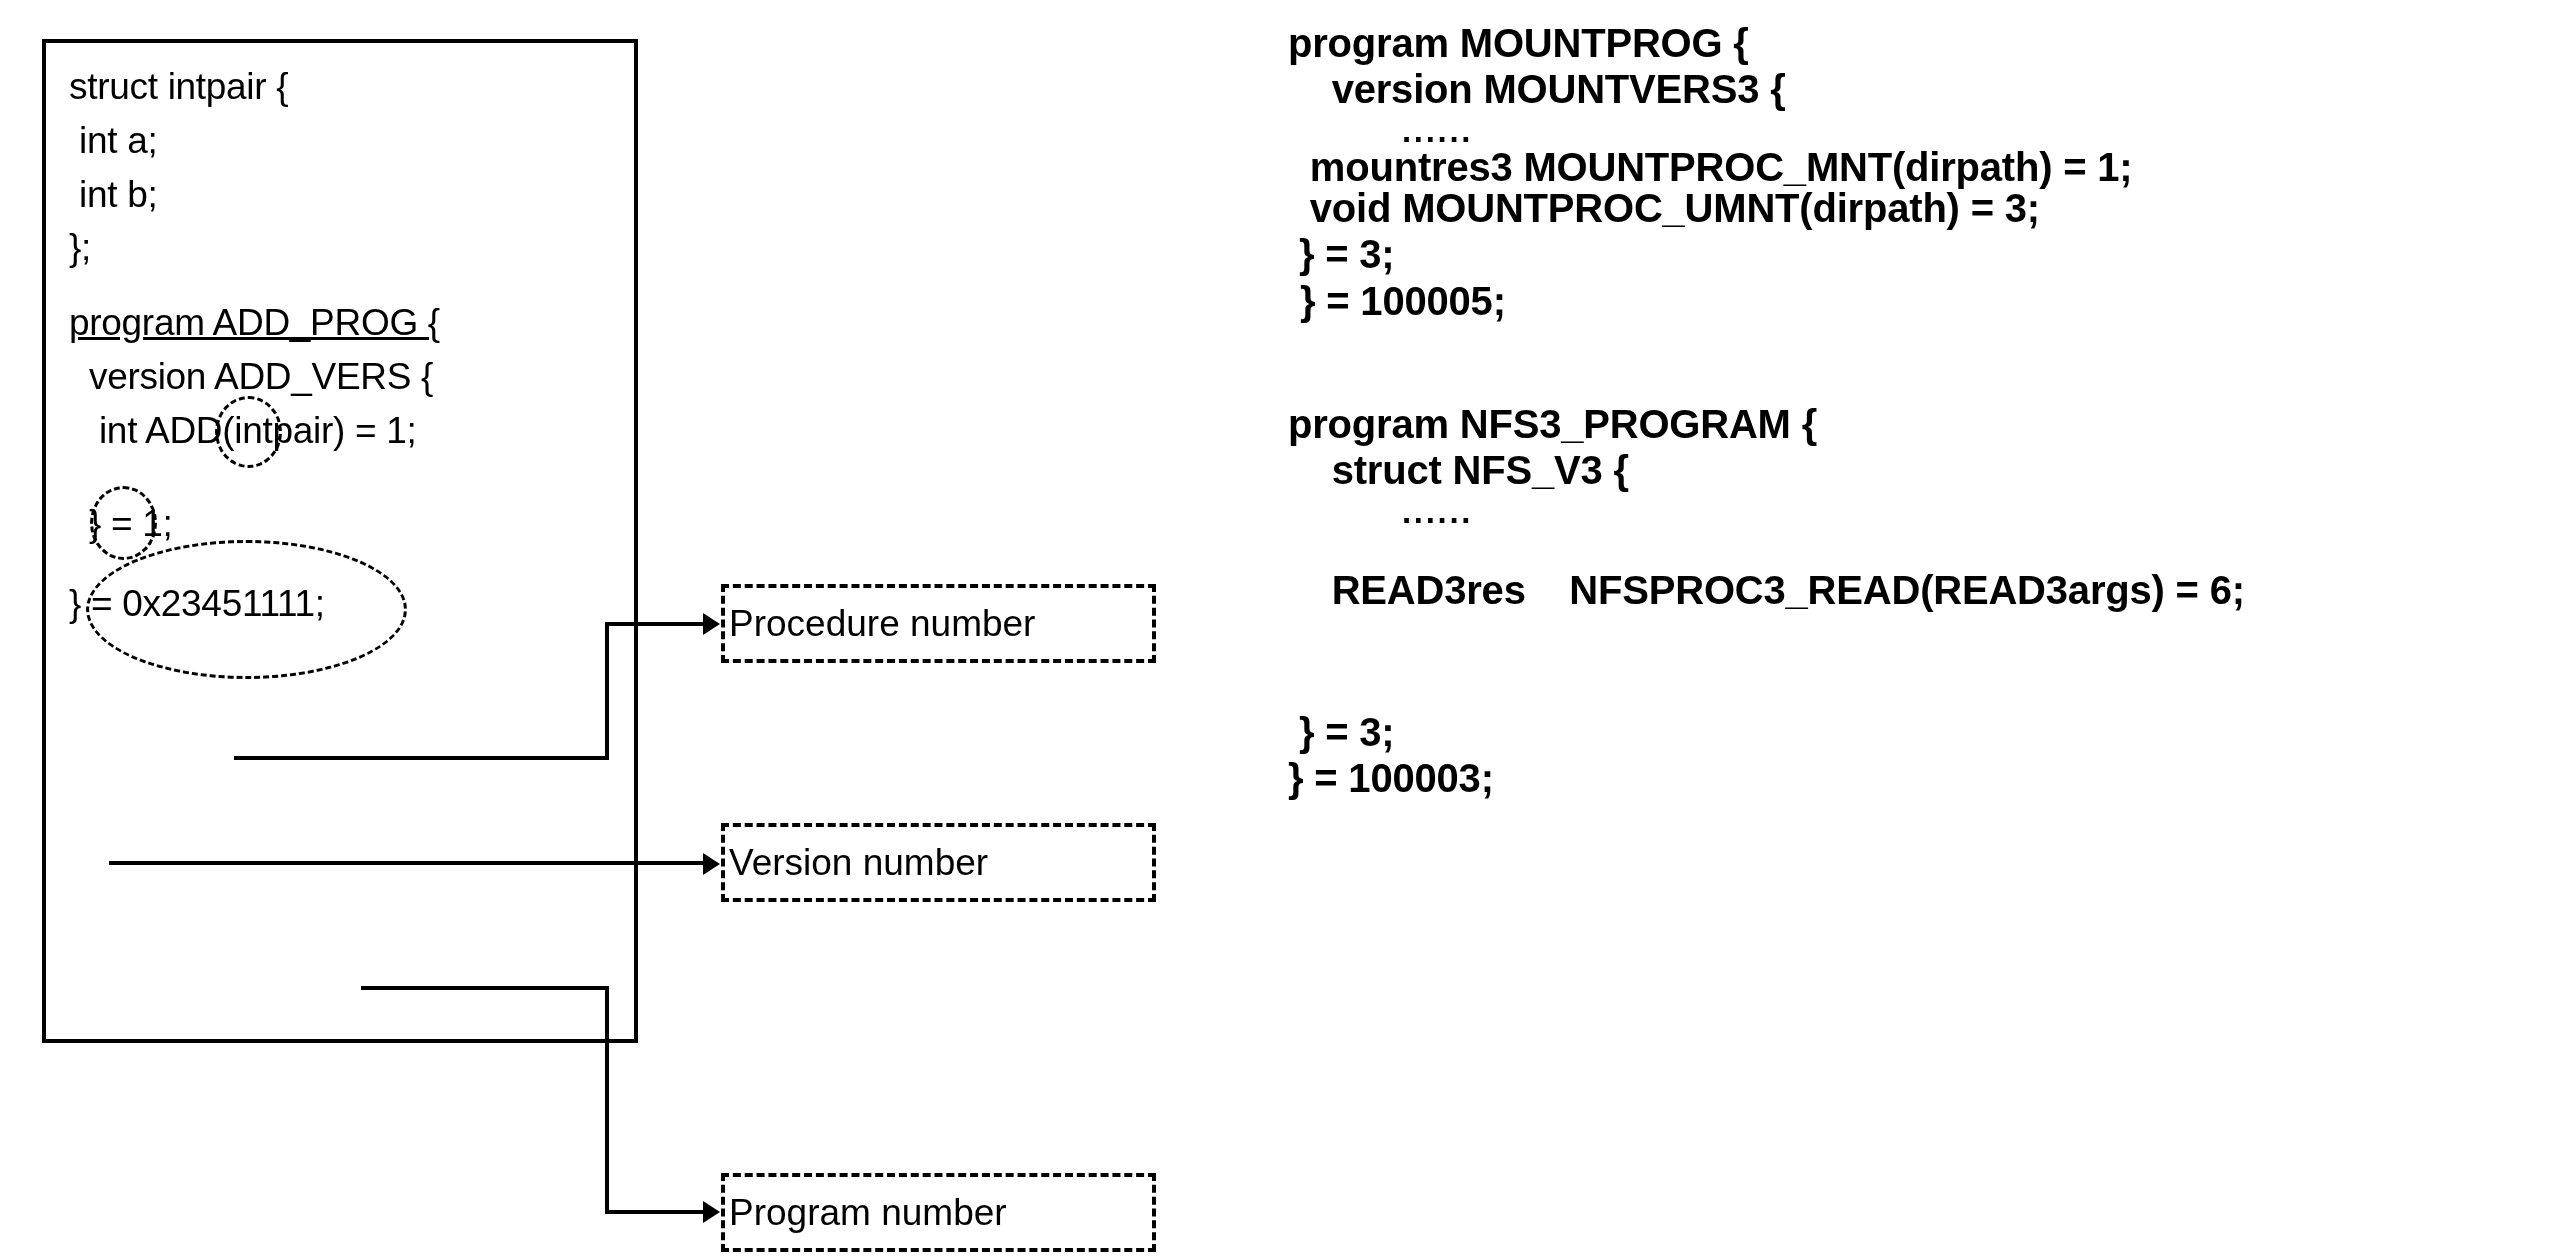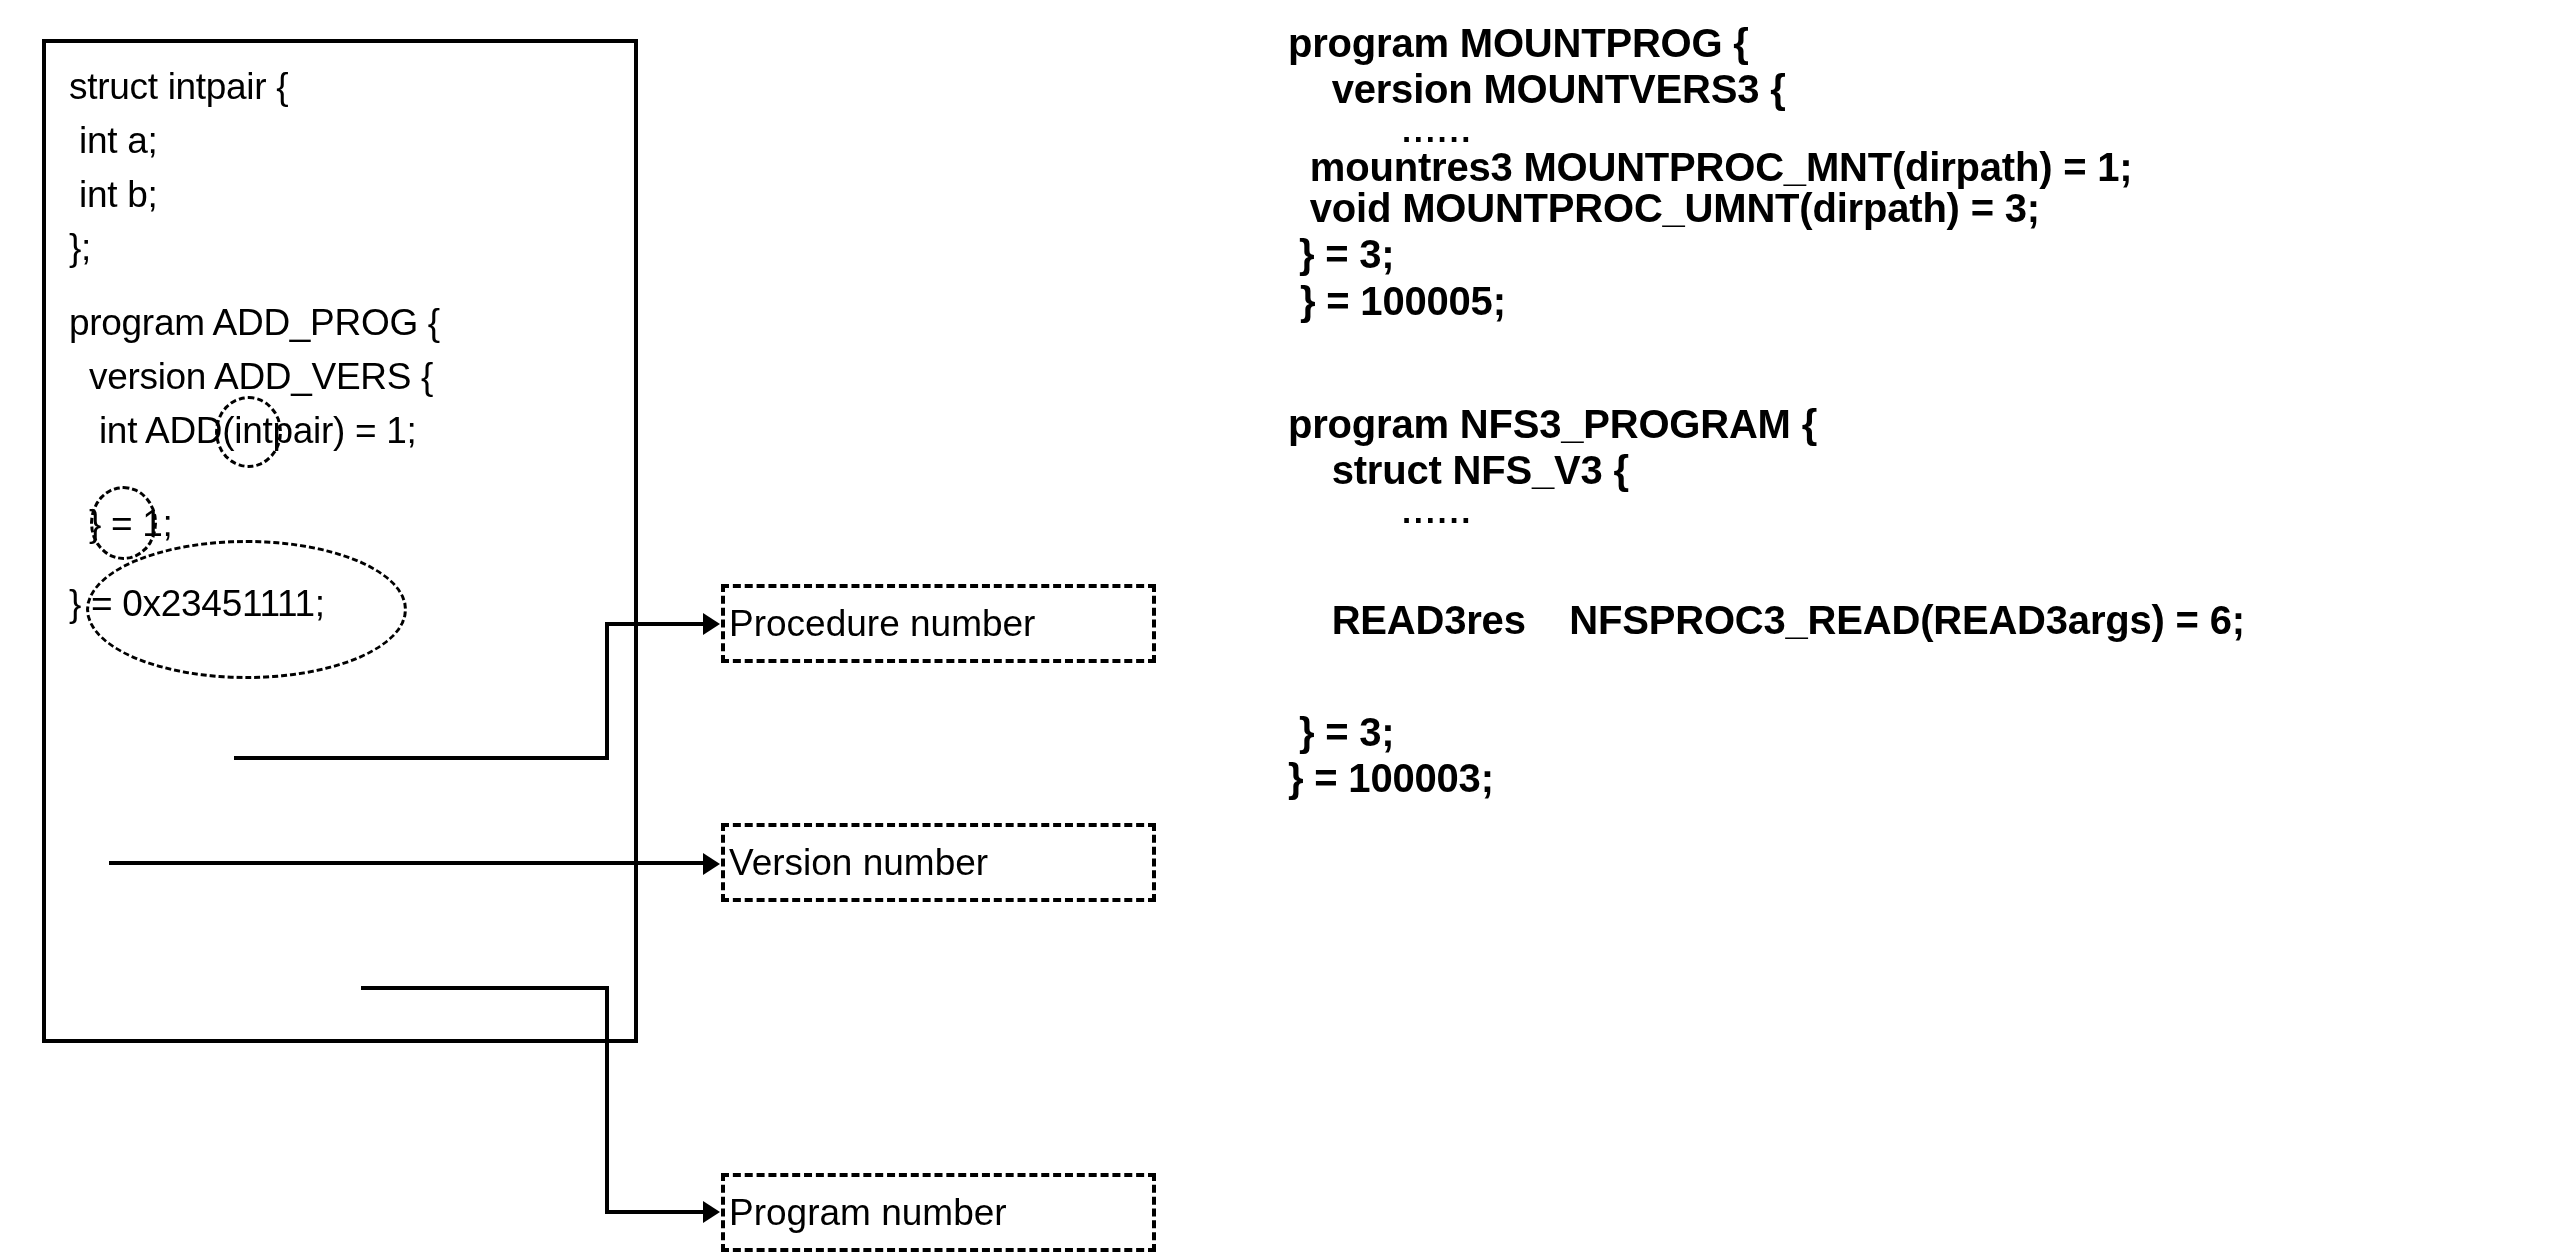--- a/index.html
+++ b/index.html
@@ -37,21 +37,21 @@
          letter-spacing:2.7px;}
 </style>
 </head>
 <body>
 
 <div id="left-panel">
   <div class="code-line" style="left:23px;top:25.4px;">struct intpair {</div>
   <div class="code-line" style="left:23px;top:79px;"> int a;</div>
   <div class="code-line" style="left:23px;top:133px;"> int b;</div>
   <div class="code-line" style="left:23px;top:186px;">};</div>
-  <div class="code-line" style="left:23px;top:261px;">program ADD_PROG {</div>
+  <div class="code-line" style="left:23px;top:261px;text-decoration:underline;">program ADD_PROG {</div>
   <div class="code-line" style="left:23px;top:315px;">  version ADD_VERS {</div>
   <div class="code-line" style="left:23px;top:369px;">   int ADD(intpair) = 1;</div>
   <div class="code-line" style="left:23px;top:462px;">  } = 1;</div>
   <div class="code-line" style="left:23px;top:542px;">} = 0x23451111;</div>
 
   <div class="dash-circle" style="left:169px;top:353px;width:67px;height:72px;"></div>
 
   <div class="dash-circle" style="left:44px;top:443px;width:67px;height:74px;"></div>
 
   <div class="dash-circle" style="left:40px;top:497px;width:321px;height:139px;"></div>
@@ -86,17 +86,17 @@
   <div class="rcode" style="left:0px;top:46px;">    version MOUNTVERS3 {</div>
   <div class="rdots" style="left:114px;top:87px;">......</div>
   <div class="rcode" style="left:0px;top:124px;">  mountres3 MOUNTPROC_MNT(dirpath) = 1;</div>
   <div class="rcode" style="left:0px;top:165px;">  void MOUNTPROC_UMNT(dirpath) = 3;</div>
   <div class="rcode" style="left:0px;top:211px;"> } = 3;</div>
   <div class="rcode" style="left:12px;top:258px;">} = 100005;</div>
 
   <div class="rcode" style="left:0px;top:381px;">program NFS3_PROGRAM {</div>
   <div class="rcode" style="left:0px;top:427px;">    struct NFS_V3 {</div>
   <div class="rdots" style="left:114px;top:468px;">......</div>
-  <div class="rcode" style="left:0px;top:577px;">    READ3res    NFSPROC3_READ(READ3args) = 6;</div>
+  <div class="rcode" style="left:0px;top:547px;">    READ3res    NFSPROC3_READ(READ3args) = 6;</div>
   <div class="rcode" style="left:0px;top:689px;"> } = 3;</div>
   <div class="rcode" style="left:0px;top:735px;">} = 100003;</div>
 </div>
 
 
 </body></html>

